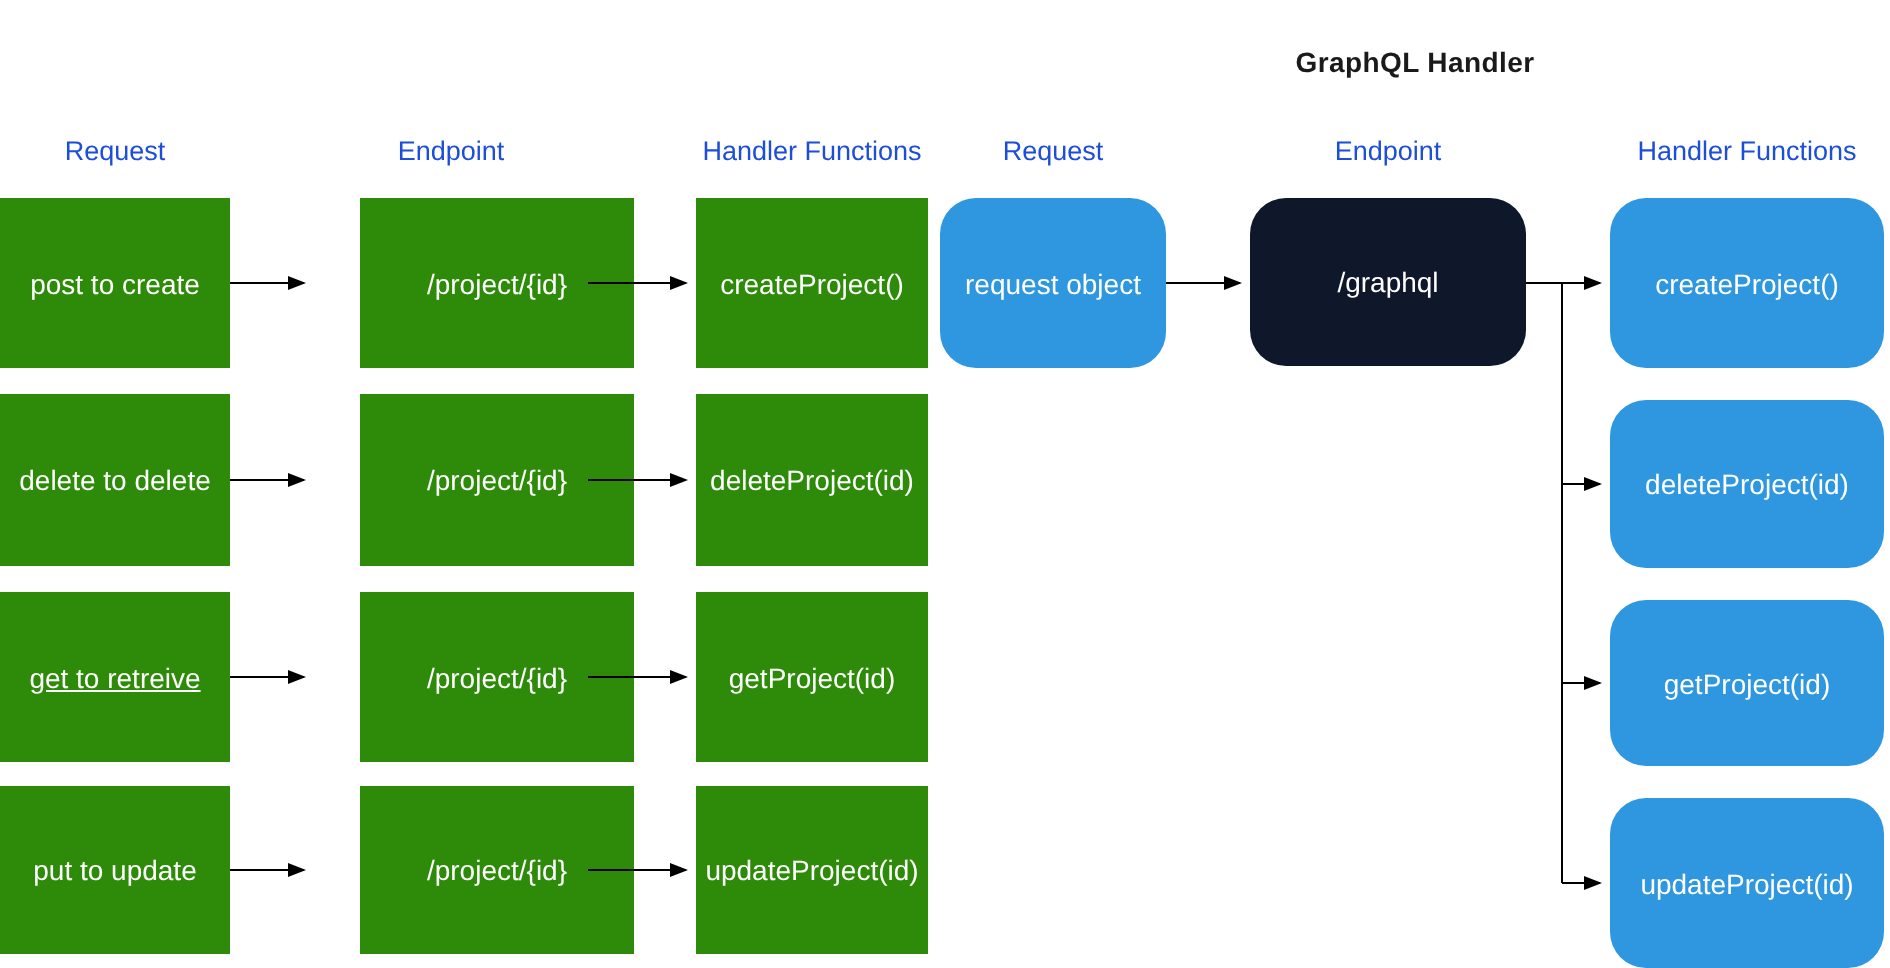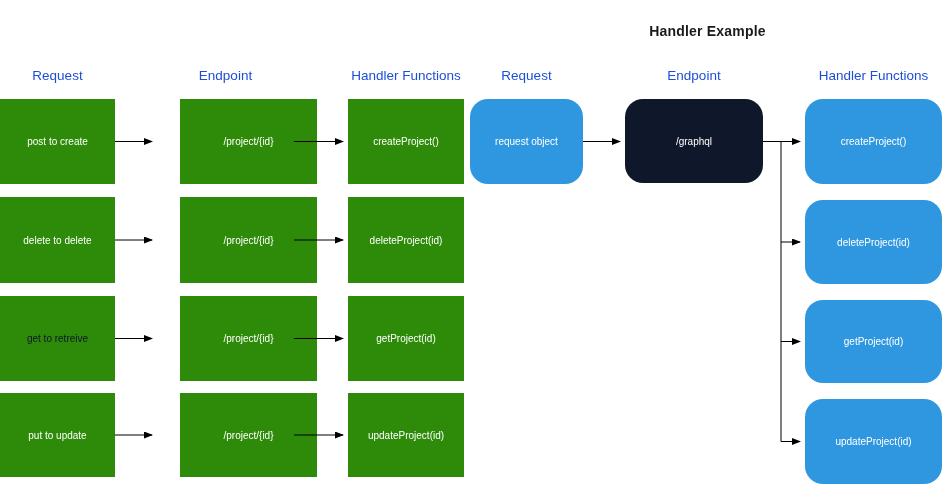--- a/index.html
+++ b/index.html
@@ -25,21 +25,21 @@
     font-size: 13.5px;
     color: #1d4ed8;
     white-space: nowrap;
   }
   .box {
     position: absolute;
     display: flex;
     align-items: center;
     justify-content: center;
     color: #ffffff;
-    font-size: 10px;
+    font-size: 14px;
     text-align: center;
     white-space: nowrap;
   }
   .box-green { background: #2e8b09; }
   .box-blue  { background: #2f97e0; border-radius: 18px; }
 
   
   .rest-req { left: 0px;   width: 115px; }
   .rest-ep  { left: 157px; width: 137px; margin-left: 23px; }
   .rest-hd  { left: 348px; width: 116px; }
@@ -68,39 +68,39 @@
     stroke: #000000;
     stroke-width: 1;
     fill: none;
   }
 </style>
 </head>
 <body>
 
 <div id="canvas">
 
-  <div class="title" style="left:470px; width:475px; top:23px;">Handler Example</div>
+  <div class="title" style="left:470px; width:475px; top:23px;">GraphQL Handler</div>
 
   <div class="col-header" style="left:0; width:115px; top:68px;">Request</div>
   <div class="col-header" style="left:157px; width:137px; top:68px;">Endpoint</div>
   <div class="col-header" style="left:348px; width:116px; top:68px;">Handler Functions</div>
 
   <div class="col-header" style="left:470px; width:113px; top:68px;">Request</div>
   <div class="col-header" style="left:625px; width:138px; top:68px;">Endpoint</div>
   <div class="col-header" style="left:805px; width:137px; top:68px;">Handler Functions</div>
 
   <div class="box box-green rest-req r1" style="background: rgb(46, 139, 9); color: rgb(255, 255, 255);">post to create</div>
   <div class="box box-green rest-ep  r1" style="background: rgb(46, 139, 9); color: rgb(255, 255, 255);">/project/{id}</div>
   <div class="box box-green rest-hd  r1" style="background: rgb(46, 139, 9); color: rgb(255, 255, 255);">createProject()</div>
 
   <div class="box box-green rest-req r2" style="background: rgb(46, 139, 9); color: rgb(255, 255, 255);">delete to delete</div>
   <div class="box box-green rest-ep  r2" style="background: rgb(46, 139, 9); color: rgb(255, 255, 255);">/project/{id}</div>
   <div class="box box-green rest-hd  r2" style="background: rgb(46, 139, 9); color: rgb(255, 255, 255);">deleteProject(id)</div>
 
-  <div class="box box-green rest-req r3" style="background: rgb(46, 139, 9); color: #0f172a;">get to retreive</div>
+  <div class="box box-green rest-req r3" style="background: rgb(46, 139, 9); color: #ffffff; text-decoration: underline;">get to retreive</div>
   <div class="box box-green rest-ep  r3" style="background: rgb(46, 139, 9); color: rgb(255, 255, 255);">/project/{id}</div>
   <div class="box box-green rest-hd  r3" style="background: rgb(46, 139, 9); color: rgb(255, 255, 255);">getProject(id)</div>
 
   <div class="box box-green rest-req r4" style="background: rgb(46, 139, 9); color: rgb(255, 255, 255); text-align: center;">put to update</div>
   <div class="box box-green rest-ep  r4" style="background: rgb(46, 139, 9); color: rgb(255, 255, 255);">/project/{id}</div>
   <div class="box box-green rest-hd  r4" style="background: rgb(46, 139, 9); color: rgb(255, 255, 255);">updateProject(id)</div>
 
   <div class="box box-blue gql-req" style="background: rgb(47, 151, 224); color: rgb(255, 255, 255);">request object</div>
   <div class="box box-blue gql-ep" style="background: #0f172a; color: rgb(255, 255, 255);">/graphql</div>
   <div class="box box-blue gql-hd g1" style="background: rgb(47, 151, 224); color: rgb(255, 255, 255);">createProject()</div>

